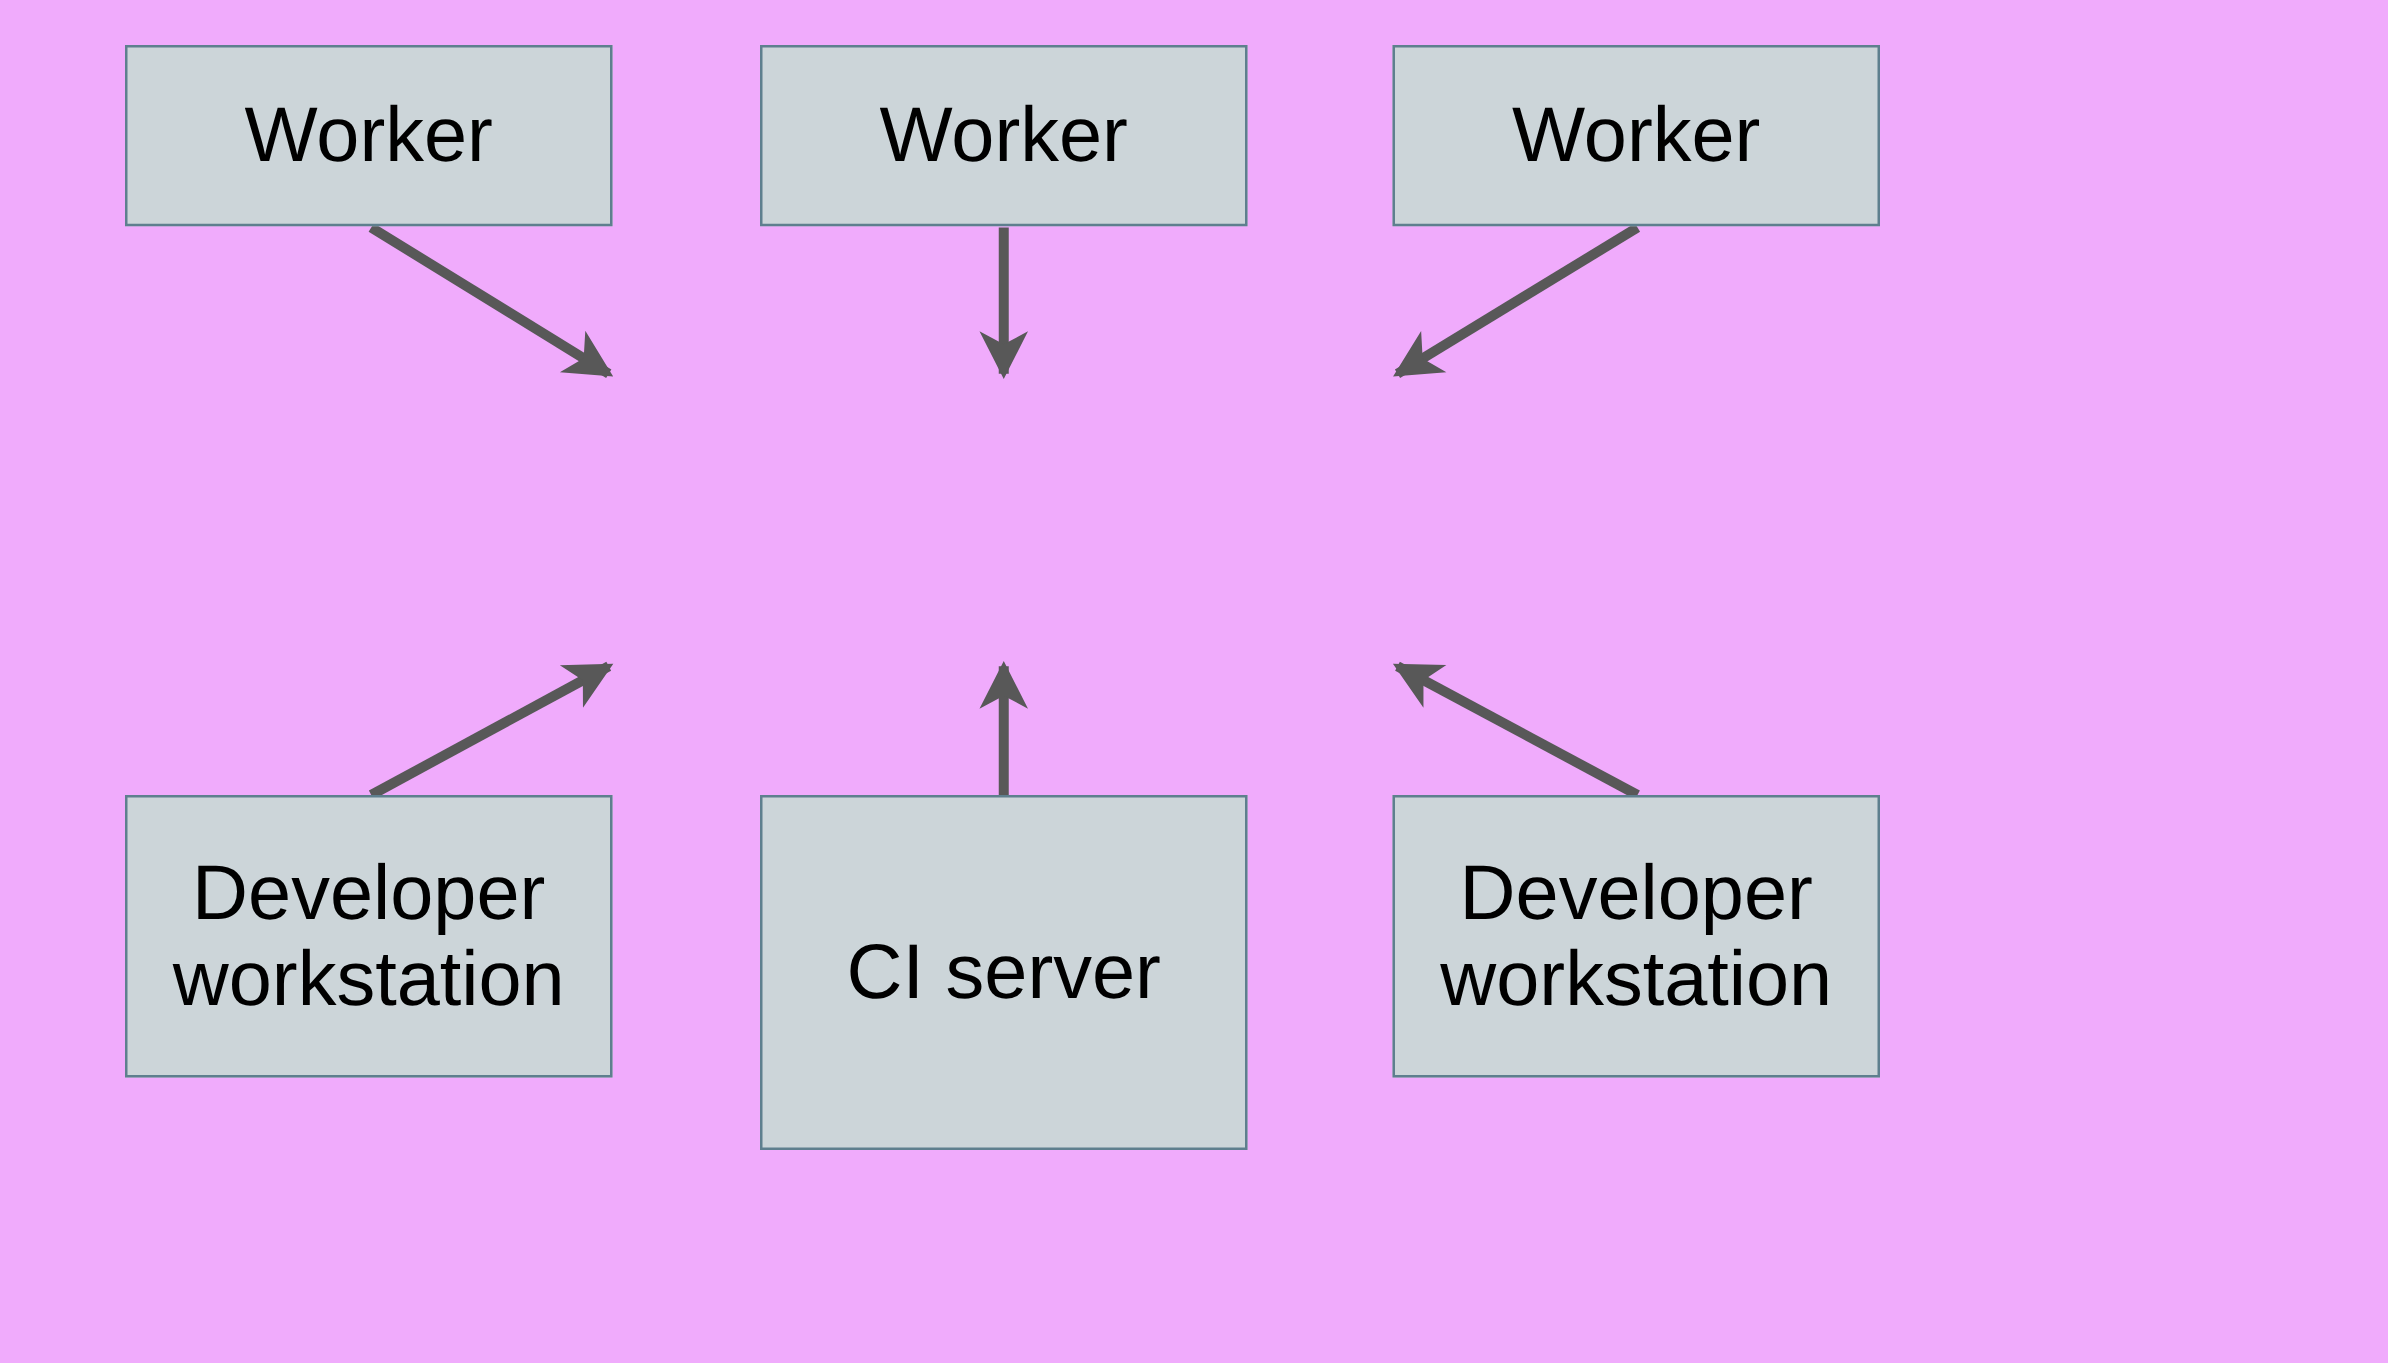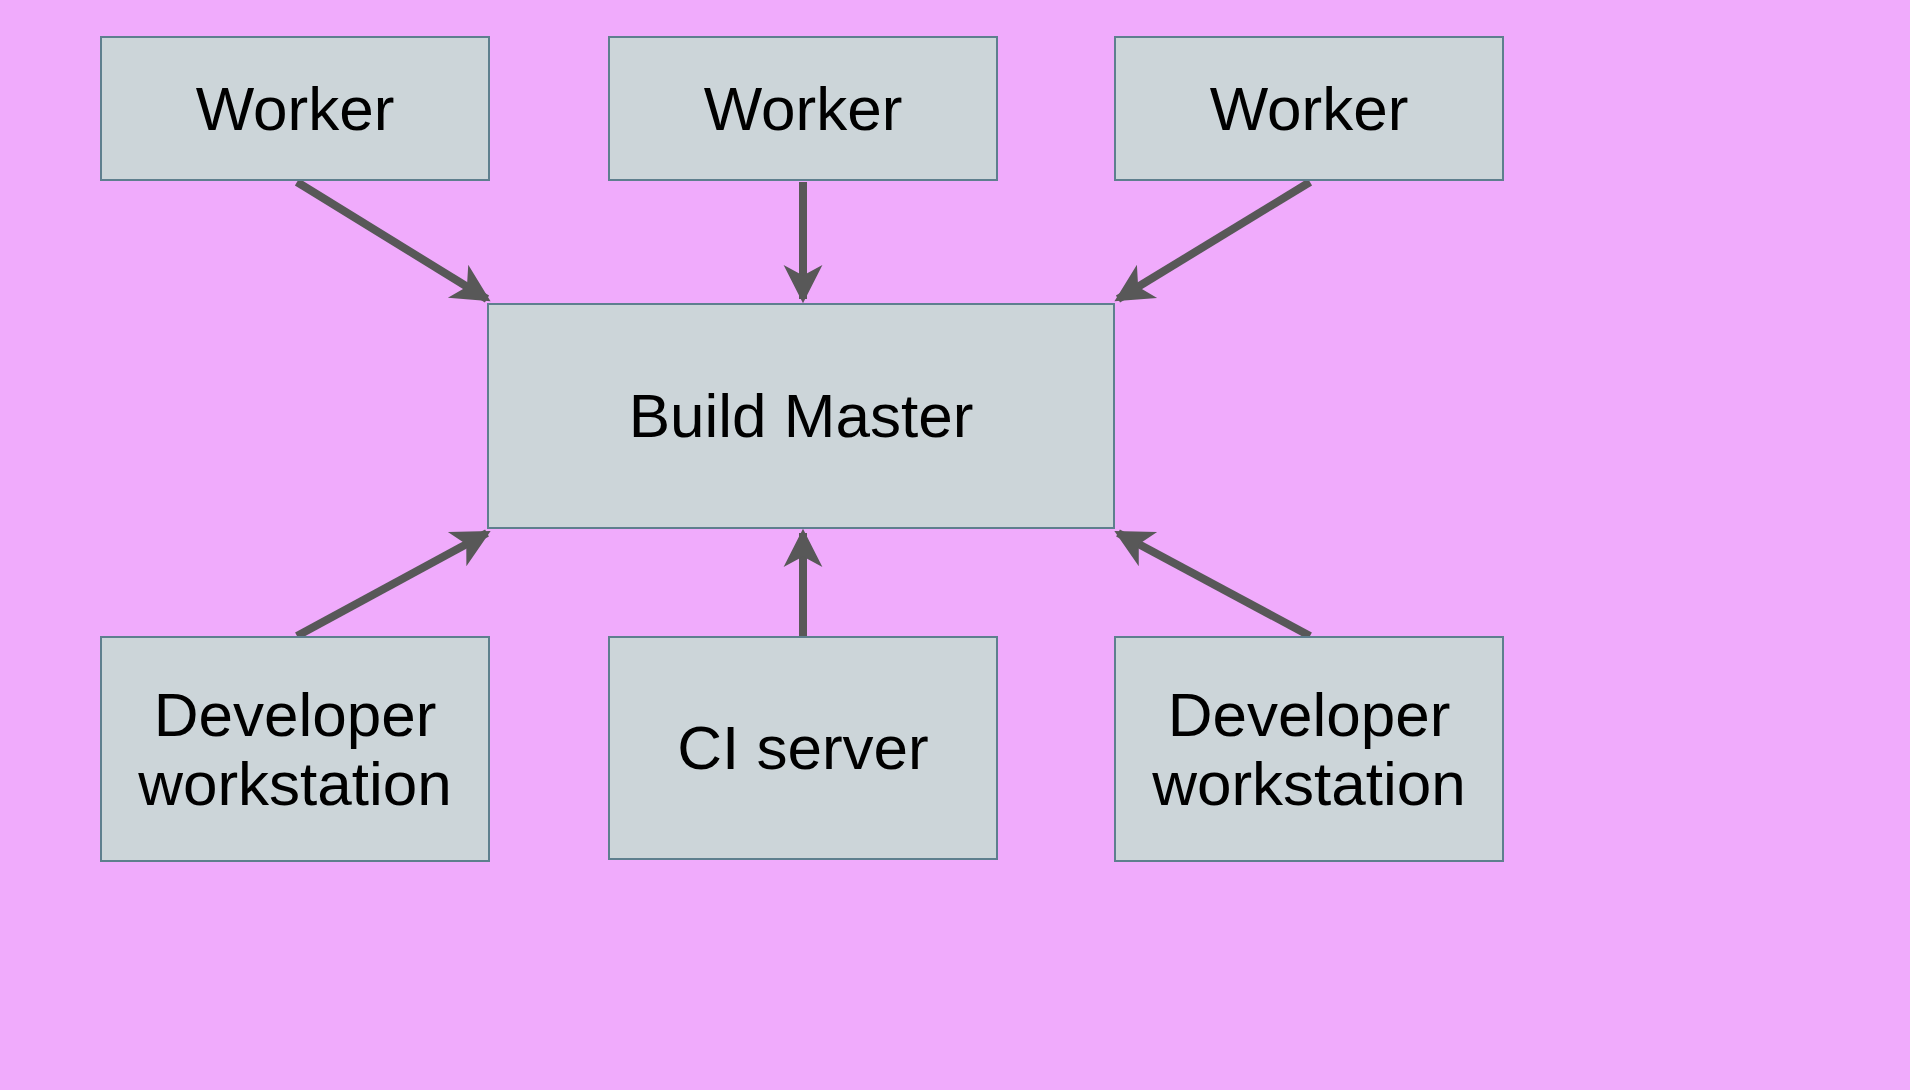--- a/index.html
+++ b/index.html
@@ -49,21 +49,21 @@
   .node.worker      { font-size: 62px; }
   .node.master      { font-size: 62px; }
   .node.ci          { font-size: 62px; }
   .node.workstation { font-size: 62px; align-items: center; }
 
   .n-worker-1 { left: 100px;  top: 36px;  width: 390px; height: 145px; }
   .n-worker-2 { left: 608px;  top: 36px;  width: 390px; height: 145px; }
   .n-worker-3 { left: 1114px; top: 36px;  width: 390px; height: 145px; }
   .n-master   { left: 487px;  top: 303px; width: 628px; height: 226px; }
   .n-dev-1    { left: 100px;  top: 636px; width: 390px; height: 226px; }
-  .n-ci       { left: 608px;  top: 636px; width: 390px; height: 224px; }
+  .n-ci       { left: 608px;  top: 636px; width: 390px; height: 284px; }
   .n-dev-2    { left: 1114px; top: 636px; width: 390px; height: 226px; }
 </style>
 </head>
 <body>
 
 <div id="canvas">
 
   <svg id="edges" viewBox="0 0 1910 1090" width="1910" height="1090" xmlns="http://www.w3.org/2000/svg">
     <defs>
       <marker id="arrowhead" viewBox="0 0 12 12" refX="10.2" refY="6" markerWidth="5.2" markerHeight="5.2" orient="auto-start-reverse" markerUnits="strokeWidth">
@@ -101,23 +101,20 @@
   </div>
 
   <div class="node worker n-worker-2">
     <span class="node-label">Worker</span>
   </div>
 
   <div class="node worker n-worker-3">
     <span class="node-label">Worker</span>
   </div>
 
-  <div class="node master n-master">
-    <span class="node-label">Build Master</span>
-  </div>
 
   <div class="node workstation n-dev-1">
     <span class="node-label">Developer
 workstation</span>
   </div>
 
   <div class="node ci n-ci">
     <span class="node-label">CI server</span>
   </div>
 

